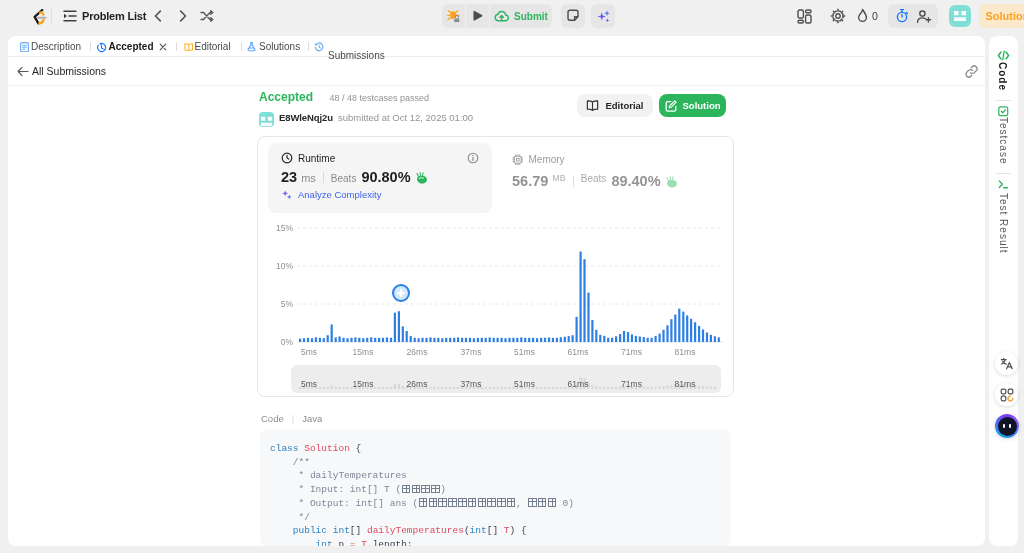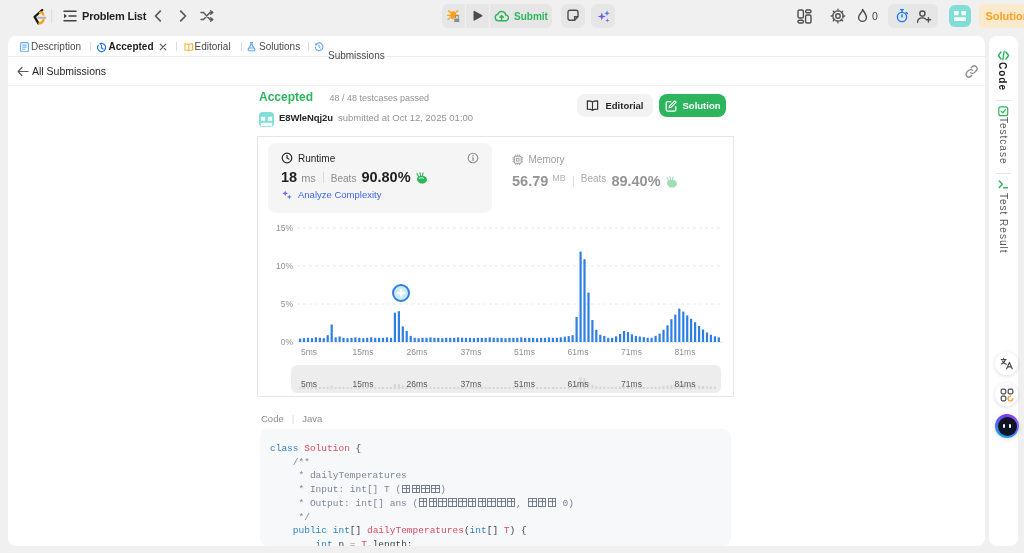--- a/index.html
+++ b/index.html
@@ -9,21 +9,21 @@
 #nav{position:absolute;left:16px;top:0;width:1024px;height:32px}
 .navtxt{font-size:11px;font-weight:700;color:#1f1f1f;letter-spacing:-.2px}
 .btn{position:absolute;top:4px;height:24px;background:#e6e6e6;border-radius:6px;display:flex;align-items:center;justify-content:center}
 
 #panel{position:absolute;left:8px;top:36px;width:977px;height:510px;background:#fff;border-radius:8px;overflow:hidden}
 #tabs{position:absolute;left:0;top:0;width:977px;height:21px;border-bottom:1px solid #ebebeb;display:flex;align-items:center;font-size:10px;color:#4a4a4a}
 #subhead{position:absolute;left:0;top:21px;width:977px;height:29px;border-bottom:1px solid #f2f2f2;display:flex;align-items:center;font-size:10.5px;color:#262626}
 
 #acc{position:absolute;left:251px;top:51px;width:477px;height:40px}
 
-#card{position:absolute;left:249px;top:100px;width:477px;height:261px;background:#fff;border:1px solid #e6e6e6;border-radius:0}
+#card{position:absolute;left:249px;top:100px;width:477px;height:261px;background:#fff;border:1px solid #e6e6e6;border-radius:8px}
 #rtbox{position:absolute;left:10px;top:6px;width:224px;height:70px;background:#f5f5f5;border-radius:8px}
 .chart{position:absolute;left:0;top:85px}
 .ax{font-size:8.5px;fill:#8f8f8f;font-family:"Liberation Sans",sans-serif}
 .sx{font-size:8.5px;fill:#595959;font-family:"Liberation Sans",sans-serif}
 #sld{position:absolute;left:33px;top:228px;width:430px;height:28px;background:#ededed;border-radius:6px;overflow:hidden}
 
 #codehead{position:absolute;left:253px;top:377px;font-size:9.5px;color:#8c8c8c}
 #codeblk{position:absolute;left:252px;top:393px;width:471px;height:117px;background:#f7f8fa;border-radius:8px}
 #codeblk pre{font-family:"Liberation Mono",monospace;font-size:9.5px;line-height:13.7px;color:#3c4350;padding:13px 0 0 10px}
 .kw{color:#3183c4}.cls{color:#dd4b5f}.cm{color:#7d8799}.op{color:#c87a2f}
@@ -208,21 +208,21 @@
             <path d="M6 3.4V6l1.8 1.1" fill="none" stroke="#262626" stroke-width="1.2" stroke-linecap="round"></path>
           </svg>
         <span style="font-size:10px;font-weight:500;color:#1f1f1f;margin-left:5px">Runtime</span>
       </div>
       <svg class="abs" style="right:13px;top:9px" width="12" height="12" viewBox="0 0 12 12">
           <circle cx="6" cy="6" r="4.8" fill="none" stroke="#8c8c8c" stroke-width="1.1"></circle>
           <path d="M6 5.4v3" stroke="#8c8c8c" stroke-width="1.2" stroke-linecap="round"></path>
           <circle cx="6" cy="3.6" r=".75" fill="#8c8c8c"></circle>
         </svg>
       <div style="display:flex;align-items:baseline;margin:5px 0 0 13px">
-        <span style="font-size:14.5px;font-weight:700;color:#1f1f1f">18</span>
+        <span style="font-size:14.5px;font-weight:700;color:#1f1f1f">23</span>
         <span style="font-size:11px;color:#8c8c8c;margin-left:4px">ms</span>
         <span style="width:1px;height:11px;background:#d9d9d9;margin:0 7px;align-self:center"></span>
         <span style="font-size:10px;color:#8c8c8c">Beats</span>
         <span style="font-size:14.5px;font-weight:700;color:#1f1f1f;margin-left:5px">90.80%</span>
         <svg width="14" height="13" viewBox="0 0 14 13" style="margin-left:4px;align-self:center">
             <path d="M3.5 5.5 2 2.5M5.5 4.5 5 1.5M7.5 4.5 8 1.8" stroke="#2cb55d" stroke-width="1.1" stroke-linecap="round"></path>
             <path d="M2.6 6.2c2-1.6 5.8-1.9 7.8-.4 1.6 1.2 2 3.4.8 5-1.4 1.9-4.8 2.3-7 .9C2 10.3 1.4 7.8 2.6 6.2z" fill="#2cb55d"></path>
             <path d="M4.2 7.4c1.2-.8 3.2-.9 4.4-.2" stroke="#fff" stroke-width=".9" fill="none" stroke-linecap="round"></path>
           </svg>
       </div>

